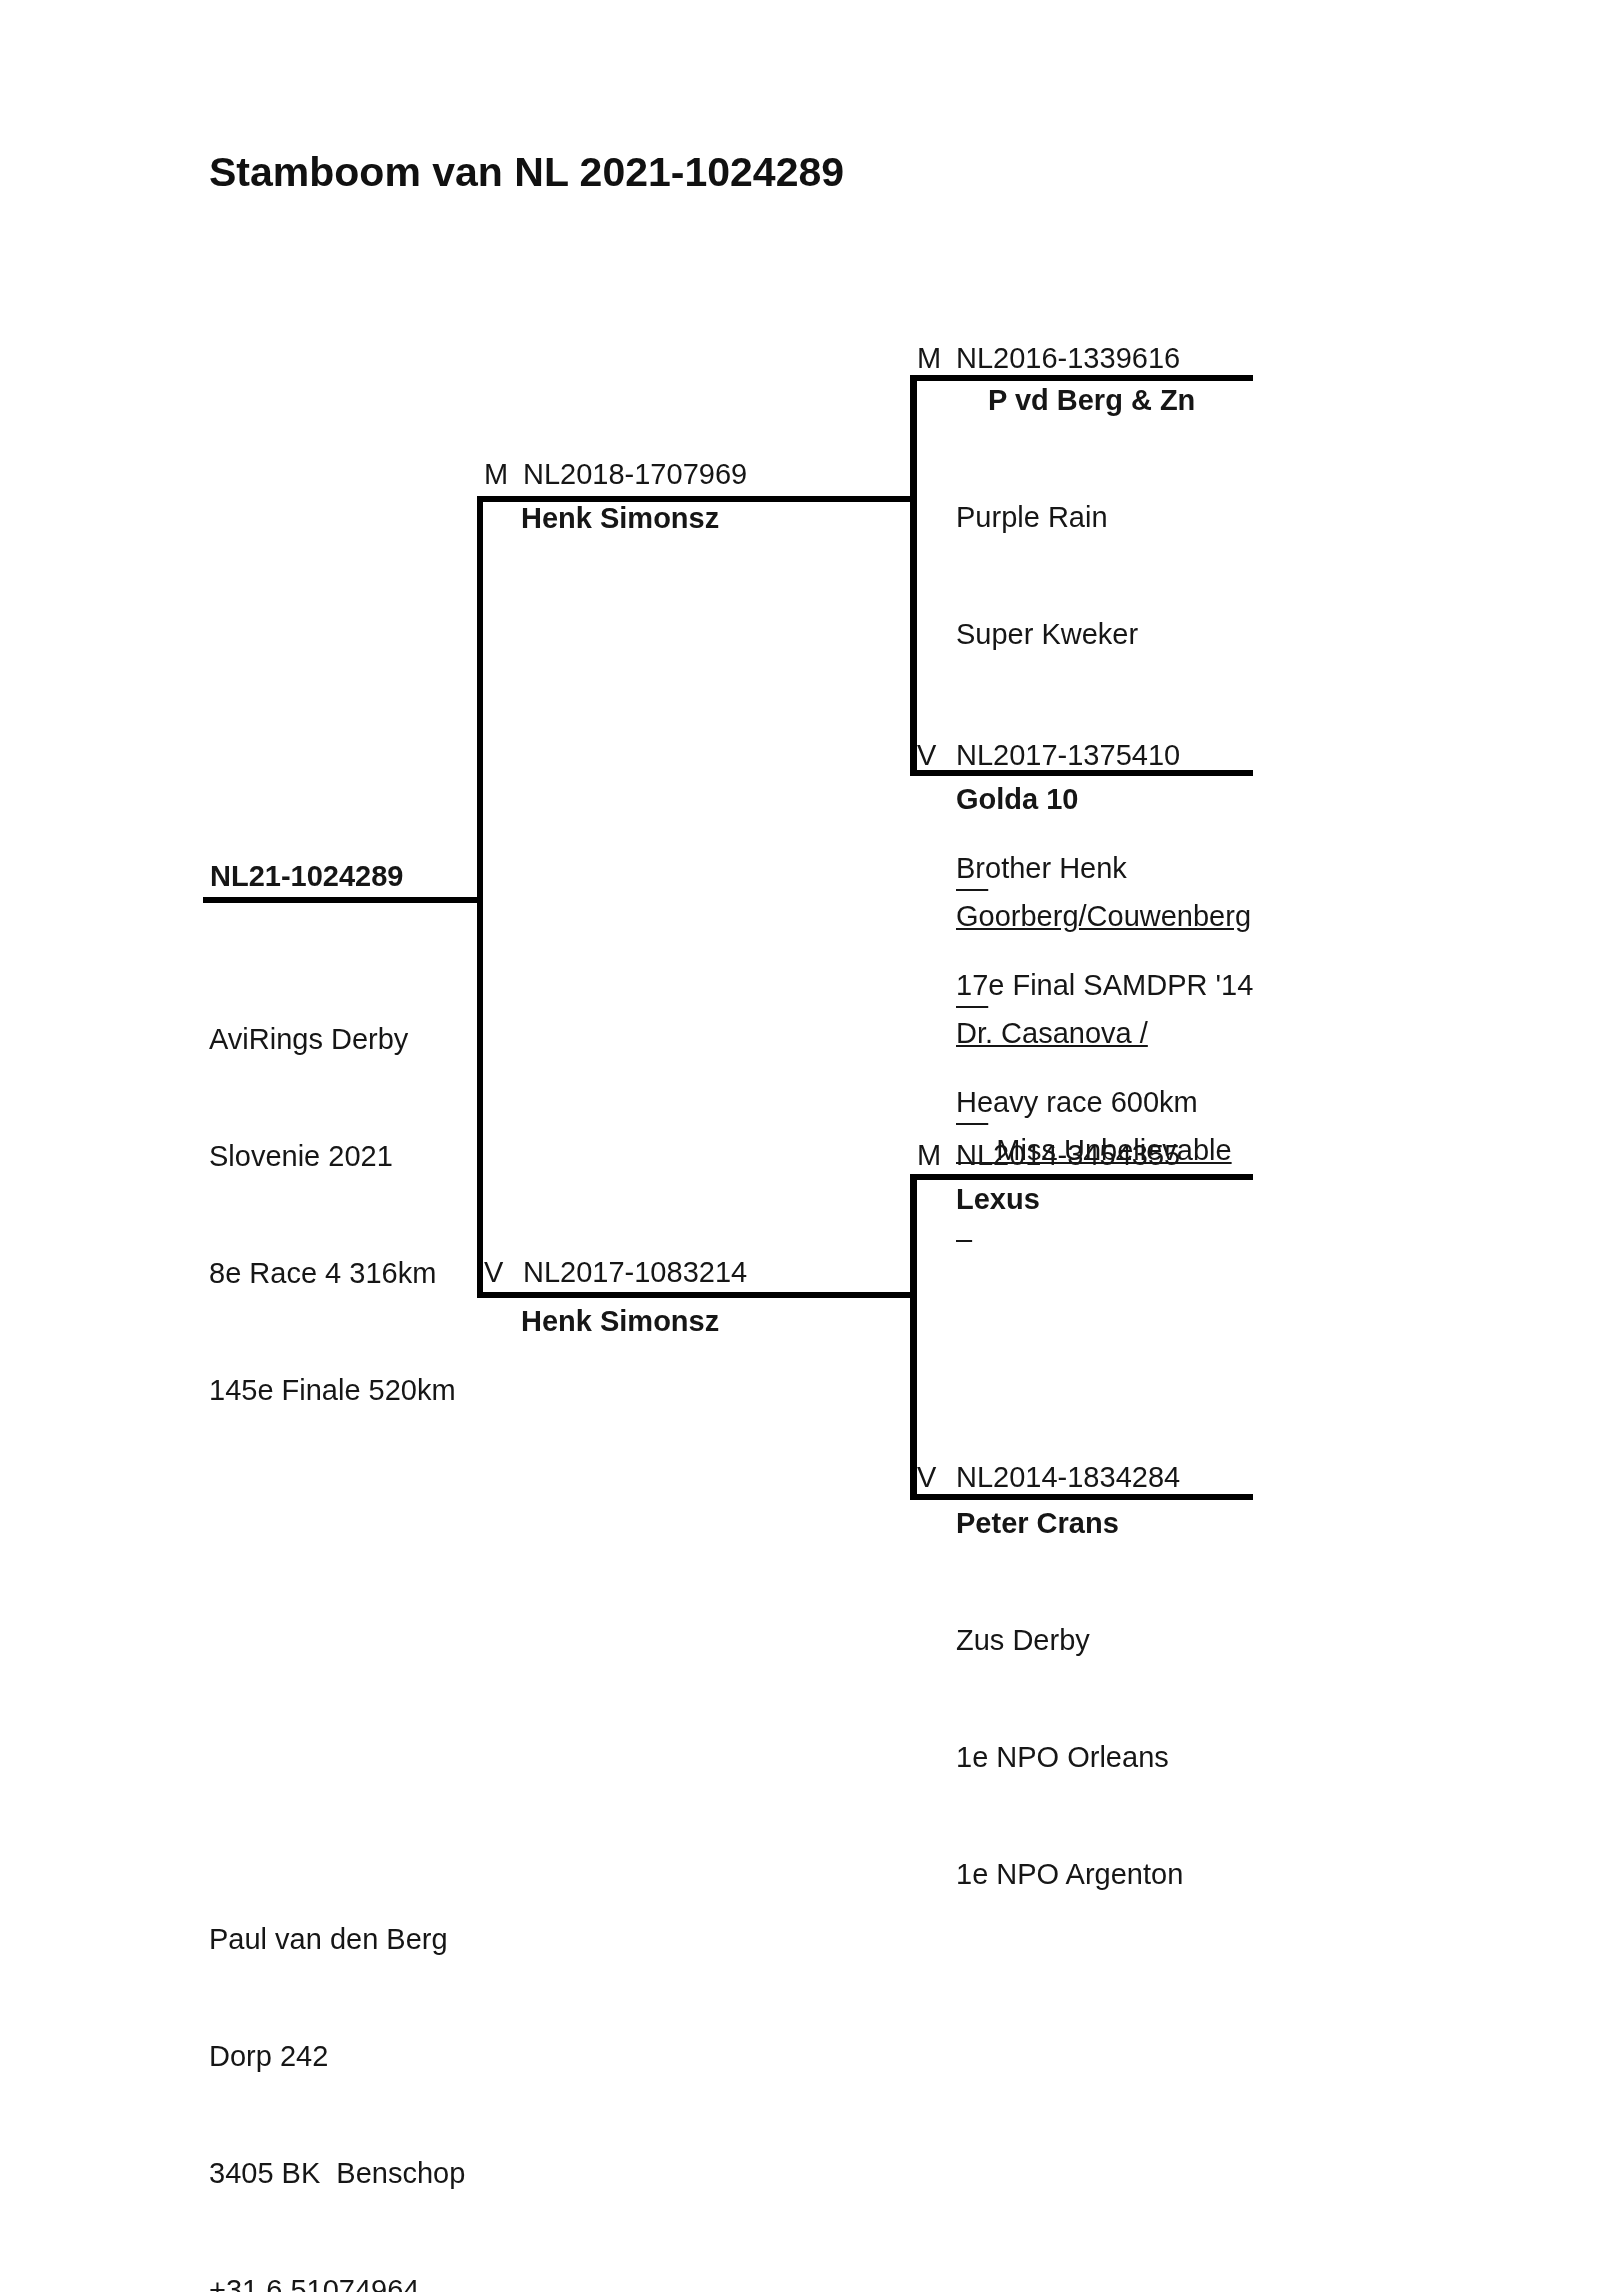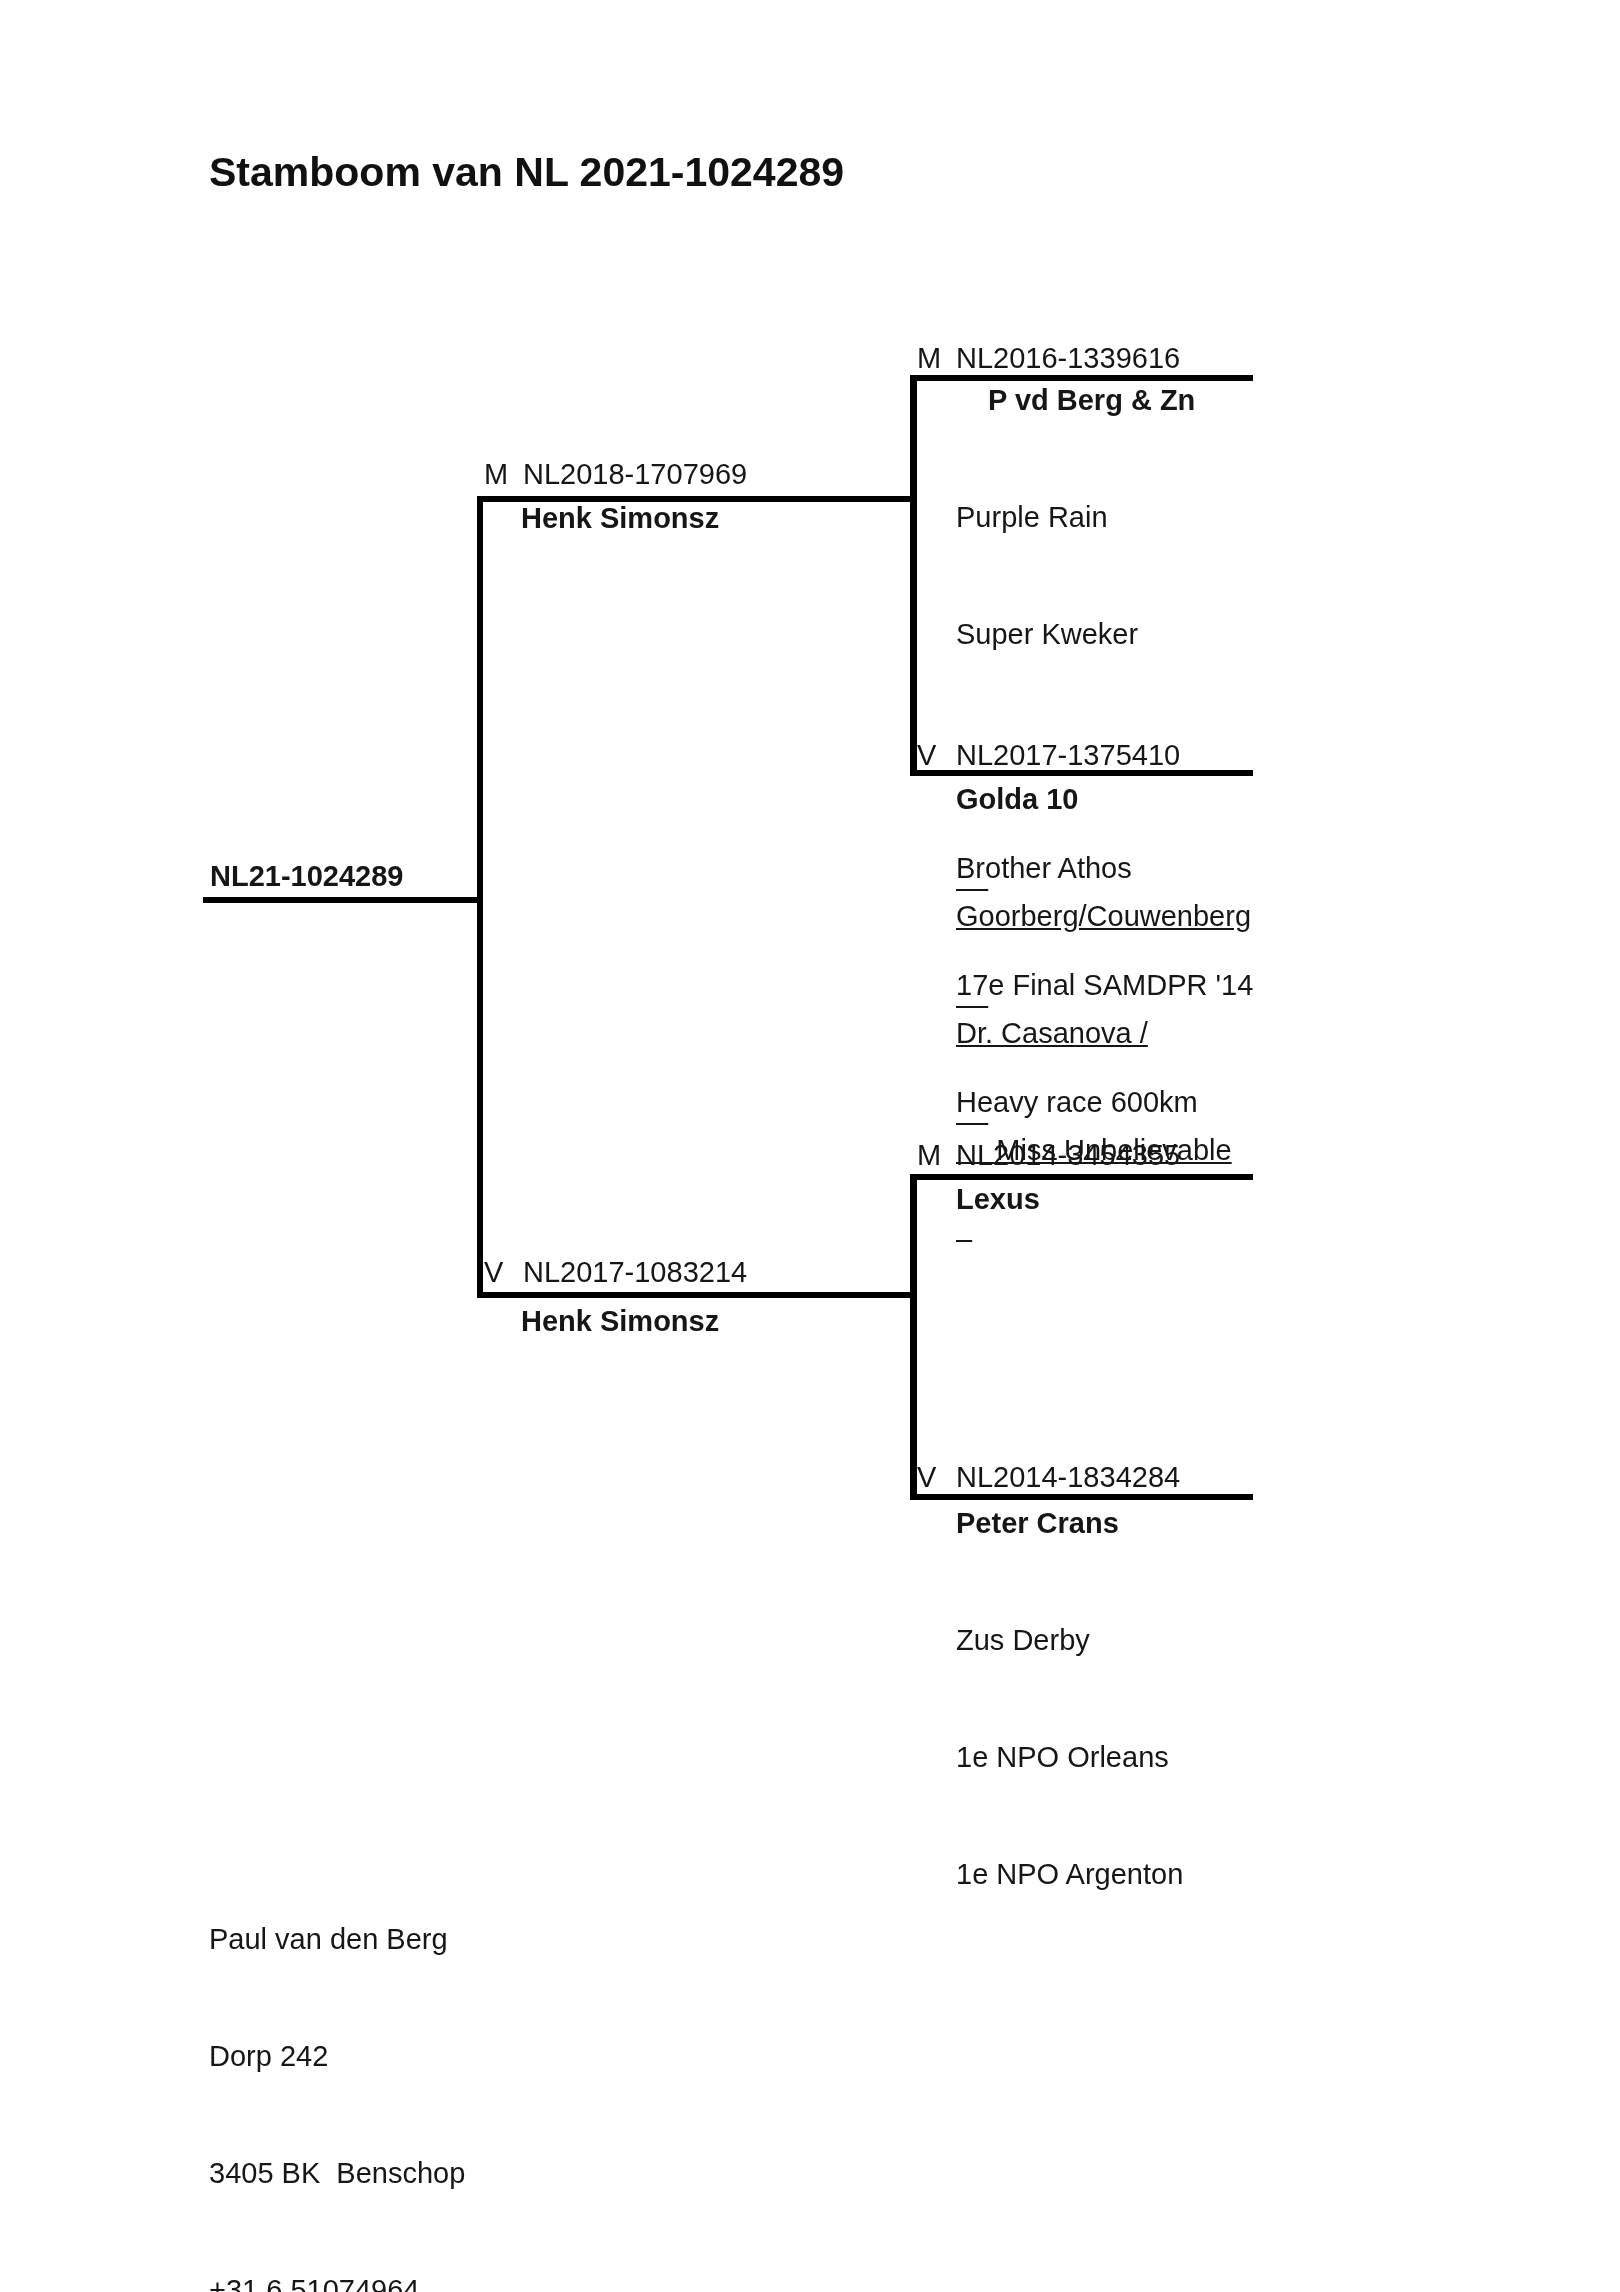--- a/index.html
+++ b/index.html
@@ -69,20 +69,26 @@
   <div class="line" style="left:910px; top:375px; width:6.9px; height:401px;"></div>
 
   <div class="line" style="left:910px; top:375px; width:343px; height:5.9px;"></div>
   <div class="line" style="left:910px; top:770px; width:343px; height:5.9px;"></div>
 
   <div class="line" style="left:910px; top:1174px; width:6.9px; height:325px;"></div>
   <div class="line" style="left:910px; top:1174px; width:343px; height:5.9px;"></div>
   <div class="line" style="left:910px; top:1494px; width:343px; height:5.9px;"></div>
 
   <div class="txt bold" style="left:210px; top:857px;">NL21-1024289</div>
+  <div class="txt" style="left:209px; top:942px;">
+    <div>AviRings Derby</div>
+    <div>Slovenie 2021</div>
+    <div>8e Race 4 316km</div>
+    <div>145e Finale 520km</div>
+  </div>
 
   <div class="label" style="left:484px; top:455px;">
     <span class="prefix">M</span>
     <span>NL2018-1707969</span>
   </div>
   <div class="txt bold" style="left:521px; top:499px;">Henk Simonsz</div>
 
   <div class="label" style="left:484px; top:1253px;">
     <span class="prefix">V</span>
     <span>NL2017-1083214</span>
@@ -91,21 +97,21 @@
 
   <div class="label" style="left:917px; top:339px;">
     <span class="prefix">M</span>
     <span>NL2016-1339616</span>
   </div>
   <div class="txt bold" style="left:956px; top:381px;margin-left:32px;">P vd Berg &amp; Zn</div>
   <div class="txt" style="left:956px; top:420px;">
     <div>Purple Rain</div>
     <div>Super Kweker</div>
     <div></div>
-    <div>Brother Athos</div>
+    <div>Brother Henk</div>
     <div>17e Final SAMDPR '14</div>
     <div>Heavy race 600km</div>
   </div>
 
   <div class="label" style="left:917px; top:736px;">
     <span class="prefix">V</span>
     <span>NL2017-1375410</span>
   </div>
   <div class="txt bold" style="left:956px; top:780px;">Golda 10</div>
   <div class="txt" style="left:956px; top:819px;text-decoration:underline;">

